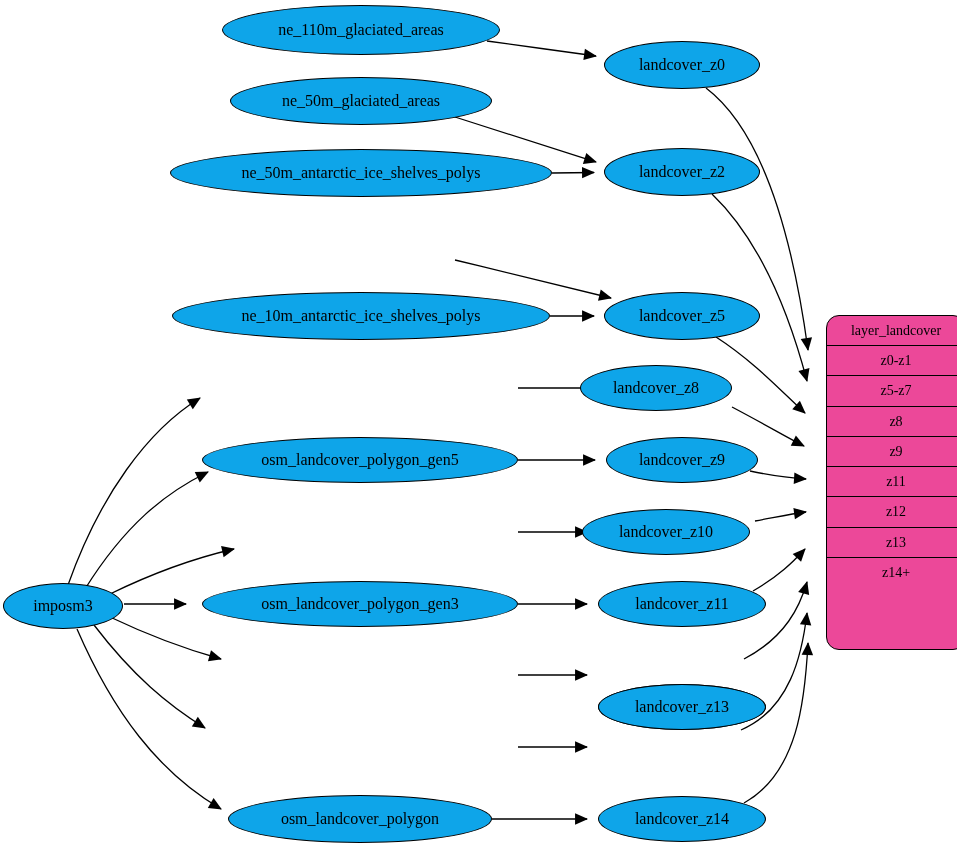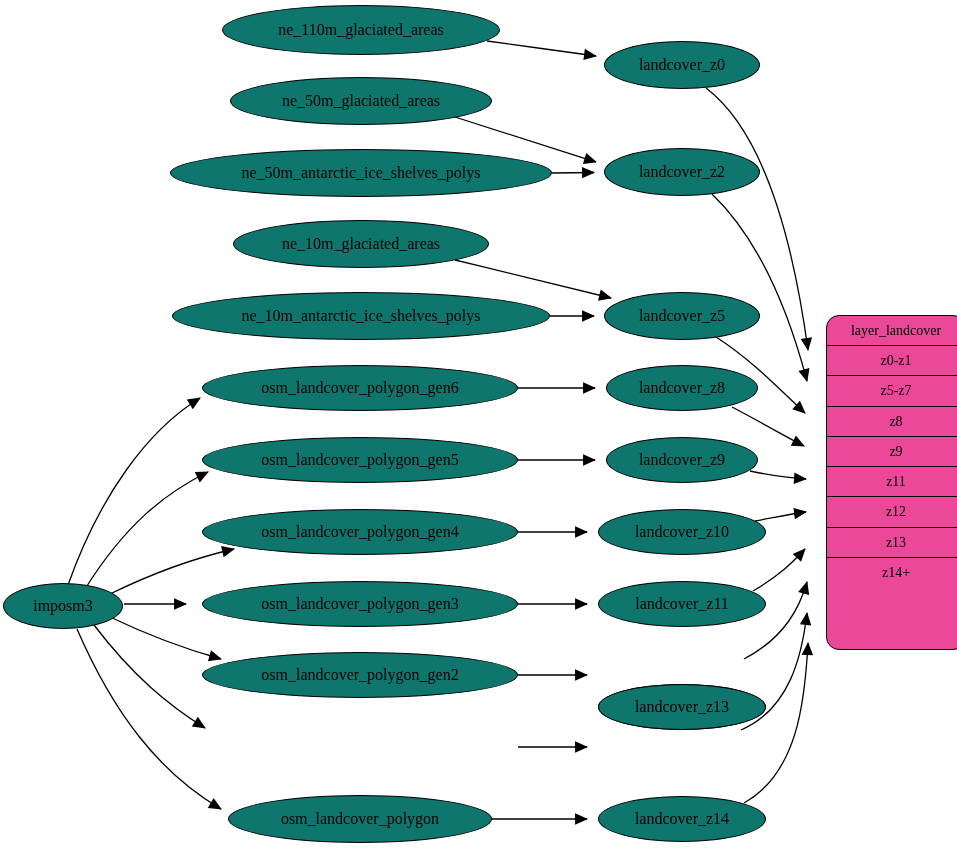--- a/index.html
+++ b/index.html
@@ -9,21 +9,21 @@
     background:#ffffff;
     font-family:"Liberation Serif","DejaVu Serif",serif;
     color:#000;
     overflow:hidden;
   }
   .ellipse{
     position:absolute;
     border:1.4px solid #000;
     border-radius:50%;
     display:flex;align-items:center;justify-content:center;
-    background:#0f766e;
+    background:#0ea5e9;
     box-sizing:border-box;
     font-size:16px;
     white-space:nowrap;
     z-index:2;
   }
   #edges{position:absolute;left:0;top:0;z-index:1;}
   #record{
     position:absolute;
     left:826px;top:315px;width:140px;height:335px;
     box-sizing:border-box;
@@ -93,61 +93,49 @@
 
   <div class="ellipse" style="left:222px;top:5px;width:278px;height:50px">
     <span>ne_110m_glaciated_areas</span>
   </div>
   <div class="ellipse" style="left:230px;top:77px;width:262px;height:48px">
     <span>ne_50m_glaciated_areas</span>
   </div>
   <div class="ellipse" style="left:170px;top:149px;width:382px;height:48px">
     <span>ne_50m_antarctic_ice_shelves_polys</span>
   </div>
-  <div class="ellipse" style="left:233px;top:220px;width:256px;height:48px">
-    <span>ne_10m_glaciated_areas</span>
-  </div>
   <div class="ellipse" style="left:172px;top:292px;width:378px;height:48px">
     <span>ne_10m_antarctic_ice_shelves_polys</span>
-  </div>
-  <div class="ellipse" style="left:202px;top:365px;width:316px;height:46px">
-    <span>osm_landcover_polygon_gen6</span>
   </div>
   <div class="ellipse" style="left:202px;top:437px;width:316px;height:46px">
     <span>osm_landcover_polygon_gen5</span>
   </div>
-  <div class="ellipse" style="left:202px;top:509px;width:316px;height:46px">
-    <span>osm_landcover_polygon_gen4</span>
-  </div>
   <div class="ellipse" style="left:202px;top:581px;width:316px;height:46px">
     <span>osm_landcover_polygon_gen3</span>
-  </div>
-  <div class="ellipse" style="left:202px;top:652px;width:316px;height:46px">
-    <span>osm_landcover_polygon_gen2</span>
   </div>
   <div class="ellipse" style="left:228px;top:795px;width:264px;height:48px">
     <span>osm_landcover_polygon</span>
   </div>
 
   <div class="ellipse" style="left:604px;top:41px;width:156px;height:48px">
     <span>landcover_z0</span>
   </div>
   <div class="ellipse" style="left:604px;top:148px;width:156px;height:48px">
     <span>landcover_z2</span>
   </div>
   <div class="ellipse" style="left:604px;top:292px;width:156px;height:48px">
     <span>landcover_z5</span>
   </div>
-  <div class="ellipse" style="left:606px;top:365px;width:152px;height:46px">
+  <div class="ellipse" style="left:580px;top:365px;width:152px;height:46px">
     <span>landcover_z8</span>
   </div>
   <div class="ellipse" style="left:606px;top:437px;width:152px;height:46px">
     <span>landcover_z9</span>
   </div>
-  <div class="ellipse" style="left:598px;top:509px;width:168px;height:46px">
+  <div class="ellipse" style="left:582px;top:509px;width:168px;height:46px">
     <span>landcover_z10</span>
   </div>
   <div class="ellipse" style="left:598px;top:581px;width:168px;height:46px">
     <span>landcover_z11</span>
   </div>
   <div class="ellipse" style="left:598px;top:684px;width:168px;height:46px">
     <span>landcover_z12</span>
   </div>
   <div class="ellipse" style="left:598px;top:684px;width:168px;height:46px">
     <span>landcover_z13</span>

